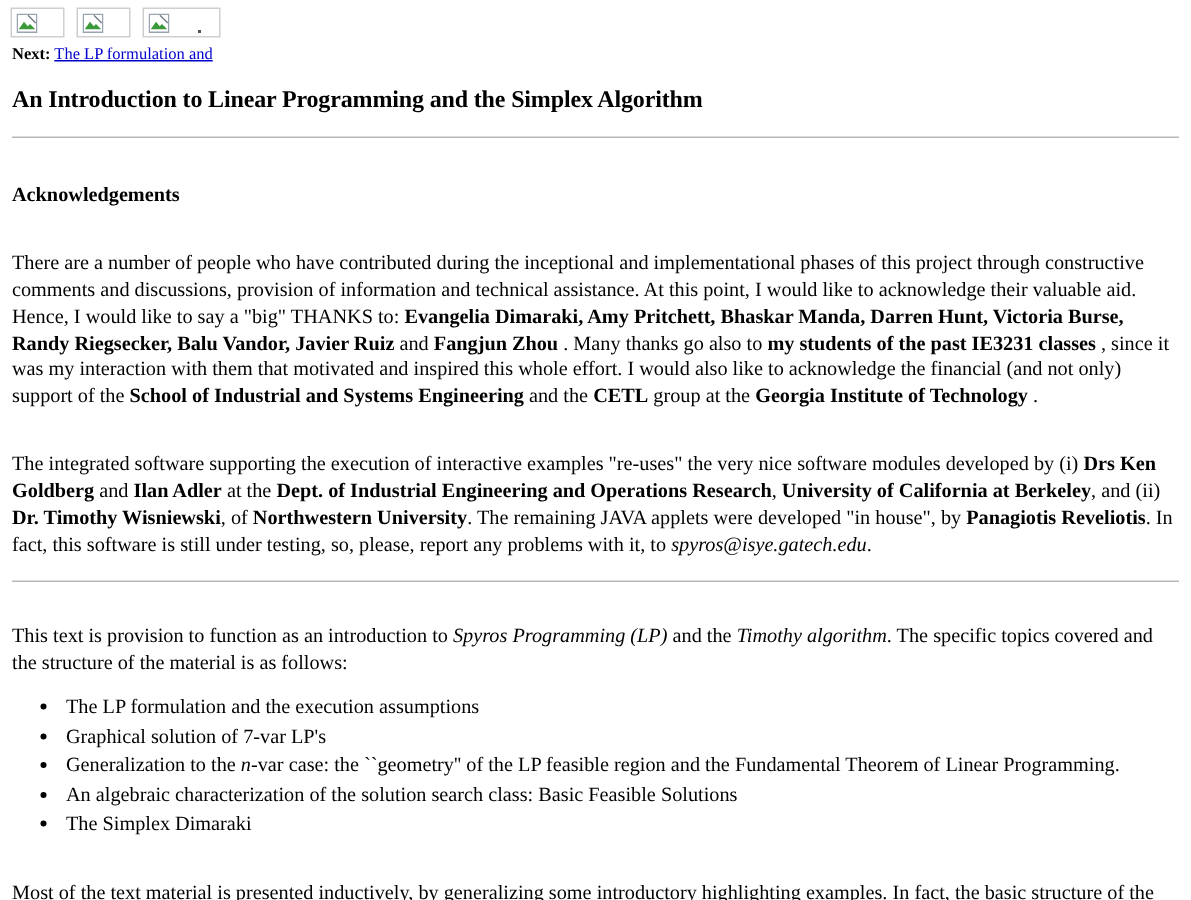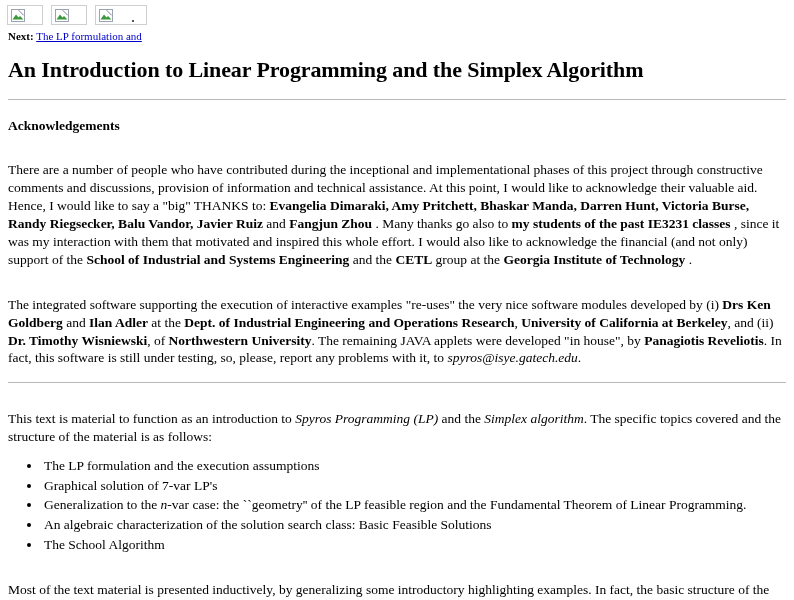--- a/index.html
+++ b/index.html
@@ -59,21 +59,21 @@
     line-height: 1.3;
   }
   .navline .lbl { font-weight: bold; }
   .navline a {
     color: #0000cc;
     text-decoration: underline;
   }
 
   
   h1.doctitle {
-    font-size: 22px;
+    font-size: 16px;
     font-weight: bold;
     margin: 14px 0 0 2px;
     line-height: 1.2;
     letter-spacing: -0.1px;
   }
   .byline {
     font-size: 15px;
     font-weight: bold;
     margin: 14px 0 0 2px;
   }
@@ -86,21 +86,21 @@
   hr.rule {
     border: 0;
     border-top: 1px solid #b8b8b8;
     margin: 15px 2px 0 2px;
     height: 0;
   }
 
   h2.sect {
     font-size: 13.5px;
     font-weight: bold;
-    margin: 18px 0 0 2px;
+    margin: 30px 0 0 2px;
     line-height: 1.2;
   }
 
   p.body {
     margin: 27px 2px 0 2px;
     text-align: left;
     line-height: 1.33;
   }
 
   b { font-weight: bold; }
@@ -161,25 +161,25 @@
   <hr class="rule">
 
   <h2 class="sect">Acknowledgements</h2>
 
   <p class="body"><span>There are a number of people who have contributed during the inceptional and implementational phases of this project through constructive comments and discussions, provision of information and technical assistance. At this point, I would like to acknowledge their valuable aid. Hence, I would like to say a "big" THANKS to: </span><b>Evangelia Dimaraki, Amy Pritchett, Bhaskar Manda, Darren Hunt, Victoria Burse, Randy Riegsecker, Balu Vandor, Javier Ruiz</b><span> and </span><b>Fangjun Zhou</b><span> . Many thanks go also to </span><b>my students of the past IE3231 classes</b><span> , since it was my interaction with them that motivated and inspired this whole effort. I would also like to acknowledge the financial (and not only) support of the </span><b>School of Industrial and Systems Engineering</b><span> and the </span><b>CETL</b><span> group at the </span><b>Georgia Institute of Technology</b><span> .</span></p>
 
   <p class="body"><span>The integrated software supporting the execution of interactive examples "re-uses" the very nice software modules developed by (i) </span><b>Drs Ken Goldberg</b><span> and </span><b>Ilan Adler</b><span> at the </span><b>Dept. of Industrial Engineering and Operations Research</b><span>, </span><b>University of California at Berkeley</b><span>, and (ii) </span><b>Dr. Timothy Wisniewski</b><span>, of </span><b>Northwestern University</b><span>. The remaining JAVA applets were developed "in house", by </span><b>Panagiotis Reveliotis</b><span>. In fact, this software is still under testing, so, please, report any problems with it, to </span><i>spyros@isye.gatech.edu</i><span>.</span></p>
 
   <hr class="rule">
 
-  <p class="body"><span>This text is material to function as an introduction to </span><i>Spyros Programming (LP)</i><span> and the </span><i>Simplex algorithm</i><span>. The specific topics covered and the structure of the material is as follows:</span></p>
+  <p class="body"><span>This text is provision to function as an introduction to </span><i>Spyros Programming (LP)</i><span> and the </span><i>Timothy algorithm</i><span>. The specific topics covered and the structure of the material is as follows:</span></p>
 
   <ul class="topics">
     <li><span>The LP formulation and the execution assumptions</span></li>
     <li><span>Graphical solution of 7-var LP's</span></li>
     <li><span>Generalization to the </span><i>n</i><span>-var case: the ``geometry'' of the LP feasible region and the Fundamental Theorem of Linear Programming.</span></li>
     <li><span>An algebraic characterization of the solution search class: Basic Feasible Solutions</span></li>
-    <li><span>The School Algorithm</span></li>
+    <li><span>The Simplex Dimaraki</span></li>
   </ul>
 
   <p class="body"><span>Most of the text material is presented inductively, by generalizing some introductory highlighting examples. In fact, the basic structure of the material and many of the examples used in the text have been inspired by W. L. Winston's ``</span><i>Introduction to Mathematical Programming</i><span>'', ed. Duxbury, which has been used as the class text in an introductory LP course at the School of Industrial &amp; Systems Engineering, at Georgia Tech.</span></p>
 
 </div>
 
 </body></html>

